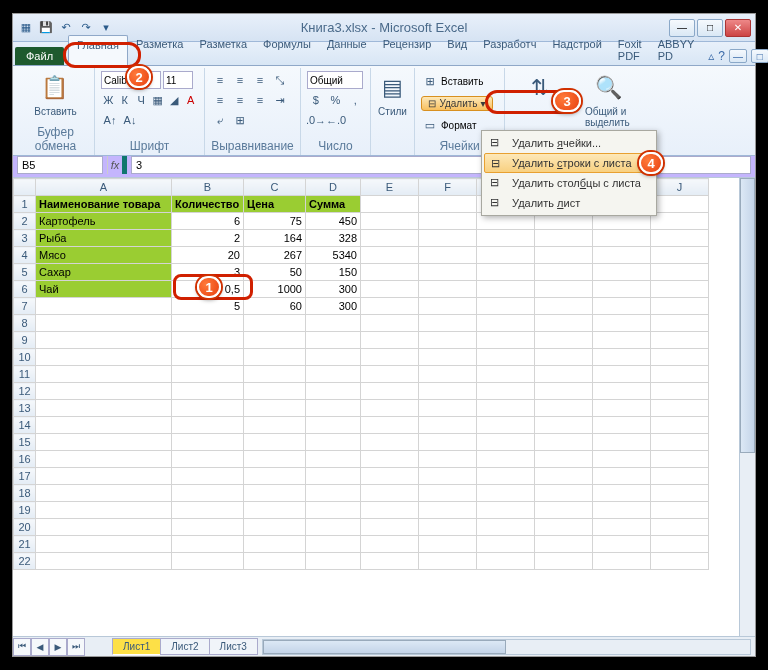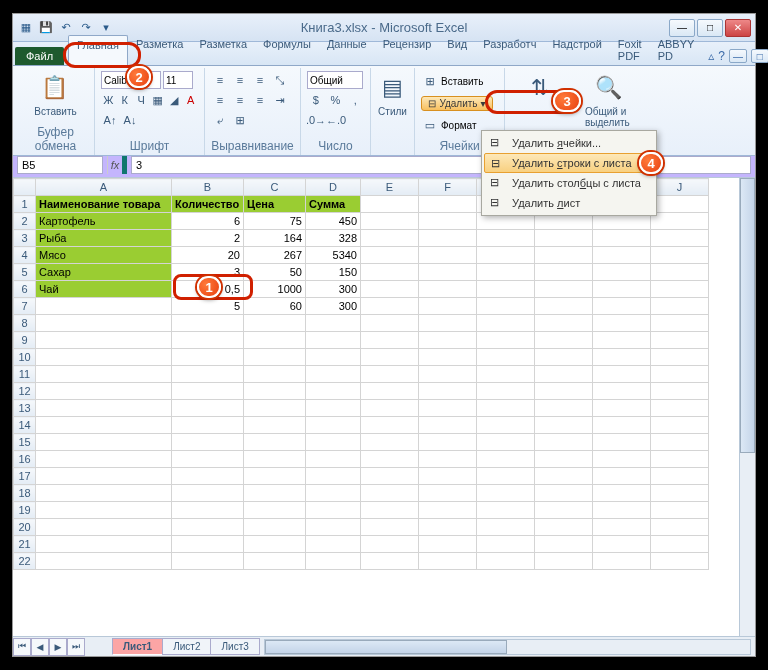--- a/index.html
+++ b/index.html
@@ -66,21 +66,21 @@
 
 
 .callout { position: absolute; border-radius: 14px; background: radial-gradient(circle at 35% 35%, #ff7a3a, #e84010); border: 2px solid #fff; box-shadow: 0 0 0 2px #d03000, 0 2px 4px rgba(0,0,0,0.4); display: flex; align-items: center; justify-content: center; color: #fff; font-weight: bold; font-size: 13px; z-index: 200; }
 .ring-red { position: absolute; border: 3px solid #d02000; border-radius: 8px; z-index: 150; pointer-events: none; }
 
 
 .tabs-bottom { height: 20px; background: #e8eef5; border-top: 1px solid #b8c8d8; display: flex; align-items: center; font-size: 10px; }
 .nav-arrows { display: flex; }
 .nav-arrow { width: 18px; height: 18px; border: 1px solid #aac; background: #f5f8fb; display: flex; align-items: center; justify-content: center; font-size: 9px; color: #3a5a7a; }
 .sheet-tab { padding: 2px 10px; border: 1px solid #aac; background: #f0f4f9; color: #3a5a7a; margin-left: -1px; }
-.sheet-tab.active { background: #fca5a5; border-bottom-color: #fff; font-weight: bold; margin-left: 27px; }
+.sheet-tab.active { background: #fde047; border-bottom-color: #fff; font-weight: normal; margin-left: 27px; }
 .hscroll { flex: 1; height: 16px; margin: 0 4px; background: #e8eef5; border: 1px solid #b8c8d8; position: relative; }
 .hscroll-thumb { position: absolute; left: 0; width: 50%; height: 100%; background: linear-gradient(#dce8f5, #c4d4e8); border: 1px solid #9ab; }
 
 .status-bar { height: 22px; background: linear-gradient(#e0e8f2, #cad8e8); border-top: 1px solid #9fb8d8; display: flex; align-items: center; font-size: 10px; color: #3a5a7a; padding: 0 6px; }
 .status-right { margin-left: auto; display: flex; align-items: center; gap: 6px; }
 .view-btn { width: 18px; height: 16px; border: 1px solid #aac; background: #f0f4f9; }
 .zoom-slider { width: 100px; height: 4px; background: #b8c8d8; position: relative; border-radius: 2px; }
 .zoom-thumb { position: absolute; left: 48px; top: -4px; width: 8px; height: 12px; background: #dce8f5; border: 1px solid #8aa; border-radius: 2px; }
 
 .vscroll { width: 16px; background: #e8eef5; border-left: 1px solid #b8c8d8; position: relative; }

